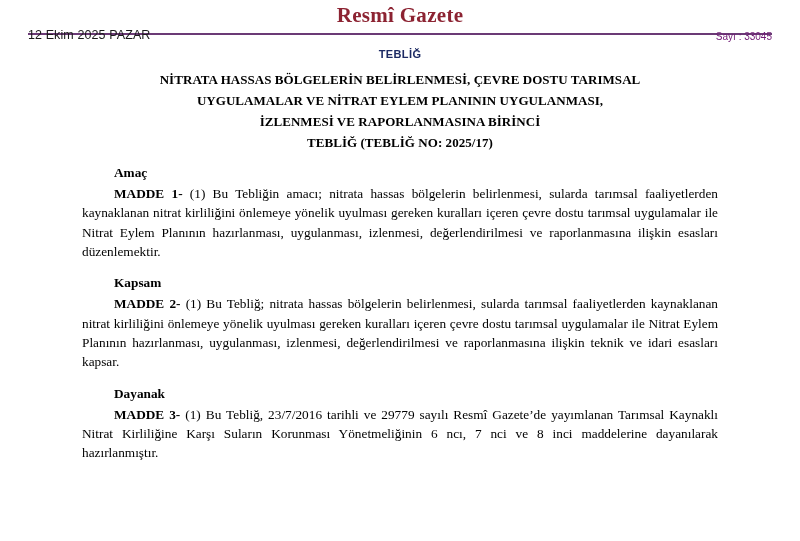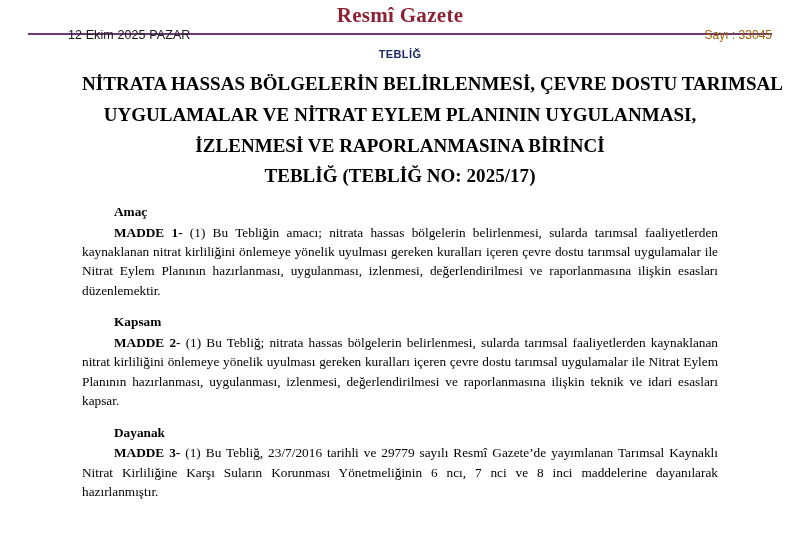--- a/index.html
+++ b/index.html
@@ -25,25 +25,24 @@
   }
 
   
   .masthead {
     position: relative;
     height: 33px;
     margin: 0 28px 0 28px;
   }
   .masthead-row {
     display: flex;
-    align-items: center;
+    align-items: flex-end;
     justify-content: space-between;
     height: 30px;
-    padding-top: 20px;
-    margin-left: 40px;
+    padding-top: 12px;
   }
   .masthead-date {
     font-family: "Liberation Sans", "DejaVu Sans", sans-serif;
     font-size: 12.5px;
     letter-spacing: 0.1px;
     color: #1a1a1a;
     white-space: nowrap;
     flex: 0 0 auto;
   }
   .masthead-title {
@@ -54,22 +53,22 @@
     letter-spacing: 0.3px;
     white-space: nowrap;
     position: absolute;
     left: 0;
     right: 0;
     text-align: center;
     top: 3px;
   }
   .masthead-issue {
     font-family: "Liberation Sans", "DejaVu Sans", sans-serif;
-    font-size: 12px;
-    color: #a16207;
+    font-size: 10px;
+    color: #701a75;
     white-space: nowrap;
     flex: 0 0 auto;
     z-index: 2;
   }
   .masthead-rule {
     height: 2px;
     background: #6b3a76;
     margin: 0 28px;
   }
 
@@ -95,21 +94,21 @@
     margin-top: 16px;
     font-size: 13.3px;
     text-decoration: underline;
     text-underline-offset: 2px;
     display: inline-block;
   }
 
   .doc-title {
     text-align: center;
     font-weight: bold;
-    font-size: 19px;
+    font-size: 13px;
     line-height: 1.62;
     margin-top: 9px;
     letter-spacing: 0.05px;
   }
   .doc-title .tline { display: block; white-space: nowrap; }
 
   .chapter {
     text-align: center;
     margin-top: 14px;
     line-height: 1.5;

